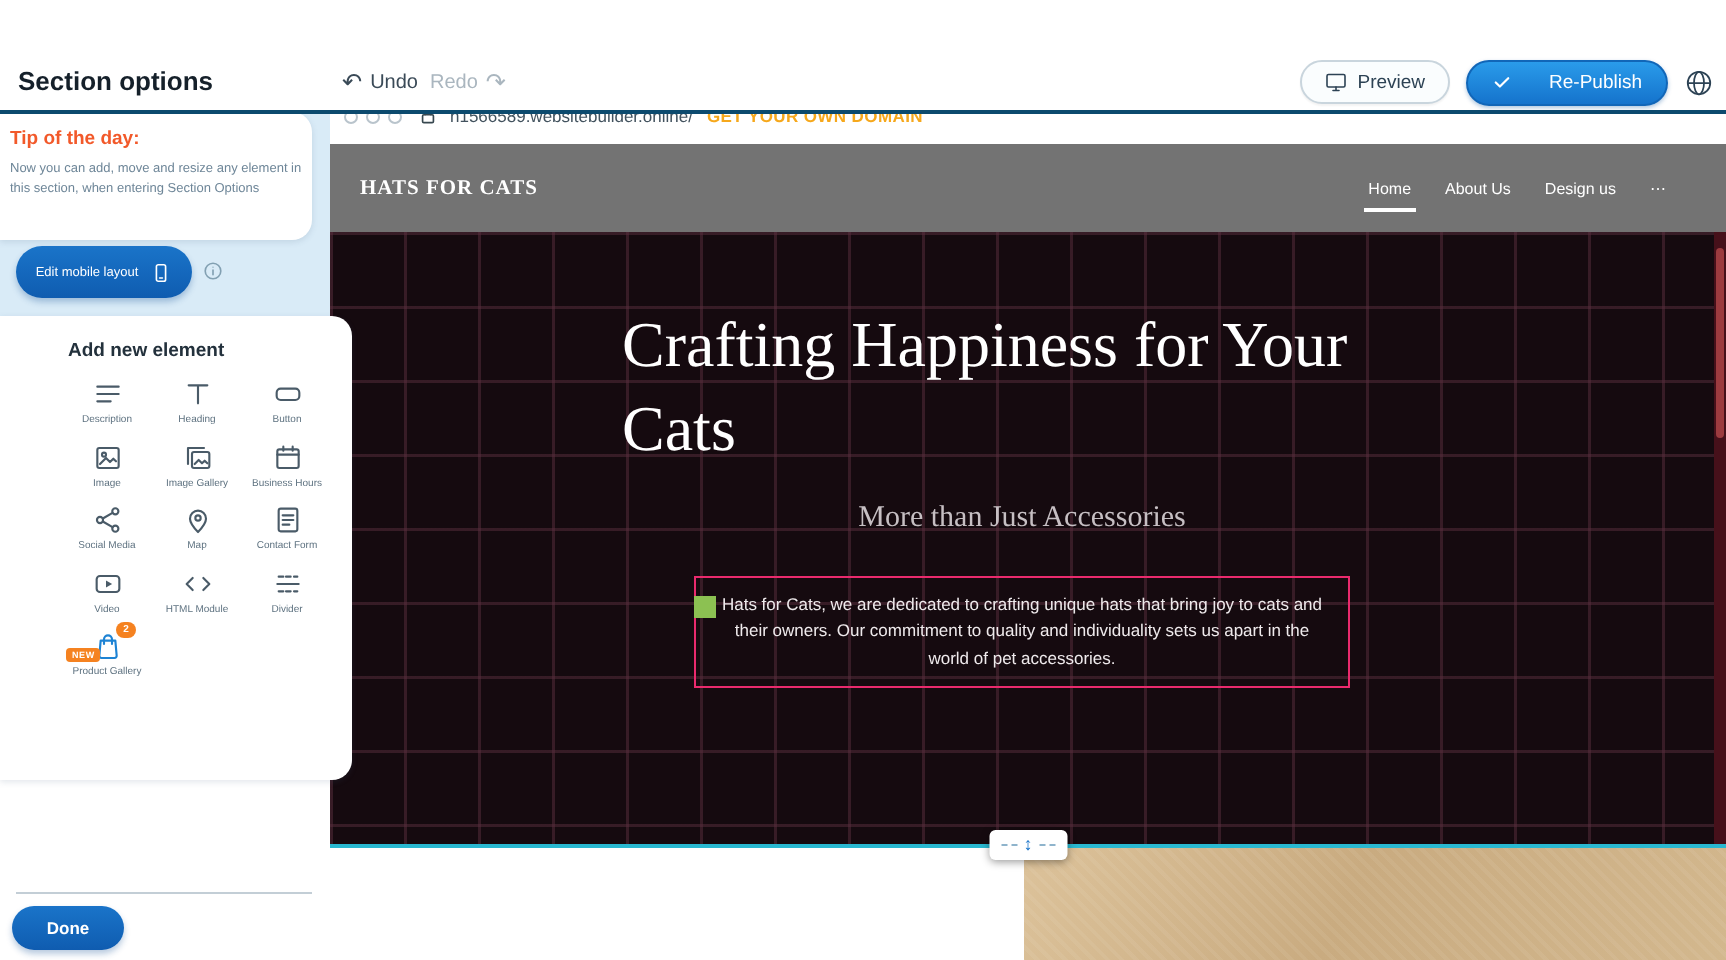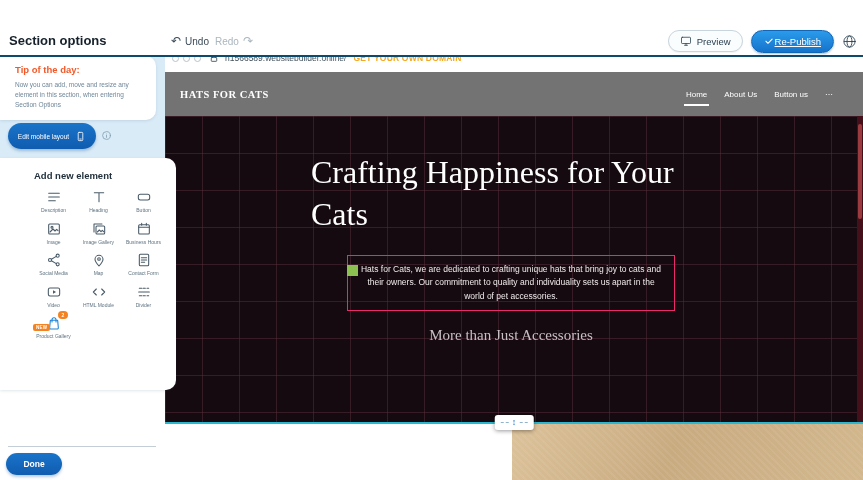--- a/index.html
+++ b/index.html
@@ -14,37 +14,37 @@
   #page-title{position:absolute;left:9px;top:6px;font-size:13px;font-weight:bold;color:#15202a;}
   .histbtn{position:absolute;top:0;height:28px;display:flex;align-items:center;gap:4px;
            font-size:10px;cursor:pointer;}
   #undo{left:171px;color:#3a4a57;}
   #redo{left:215px;color:#aab6bf;}
   .histbtn .arr{font-size:12px;line-height:1;}
   #topbar-right{position:absolute;right:6px;top:0;height:28px;display:flex;align-items:center;gap:8px;}
   #preview-btn{display:flex;align-items:center;gap:5px;height:20px;padding:0 11px;
                border:1px solid #c9d5dd;border-radius:11px;background:#fafdfe;
                font-size:9.5px;color:#2c4254;box-shadow:0 1px 1px rgba(0,0,0,.05);cursor:pointer;}
-  #republish-btn{display:flex;align-items:center;gap:1px;height:21px;padding:0 12px;border-radius:12px;
+  #republish-btn{display:flex;align-items:center;gap:19px;height:21px;padding:0 12px;border-radius:12px;
                  background:linear-gradient(#2a9bea,#1573cc);border:1px solid #1166b8;
-                 font-size:9.5px;color:#fff;cursor:pointer;box-shadow:0 1px 2px rgba(20,90,160,.35);text-decoration:underline;}
+                 font-size:9.5px;color:#fff;cursor:pointer;box-shadow:0 1px 2px rgba(20,90,160,.35);}
   #globe-btn{cursor:pointer;}
 
   
   #sidebar{position:absolute;left:0;top:28px;width:165px;height:452px;background:#fff;z-index:8;}
   #sidebar-blue{position:absolute;left:0;top:0;width:165px;height:362px;background:#d9ebf7;}
   #tabs{position:absolute;left:4px;top:3px;width:152px;height:16px;display:flex;
         background:#cfe4f2;border:1px solid #aecde1;border-radius:3px;box-sizing:border-box;}
   .tab{flex:1;display:flex;align-items:center;justify-content:center;font-size:6.5px;
        color:#3c6177;cursor:pointer;border-radius:2px;}
   .tab.active{background:#fff;border:1px solid #94bed8;margin:-2px -1px;box-shadow:0 1px 2px rgba(60,100,140,.25);
               font-weight:bold;color:#28465c;}
   .card{position:absolute;left:0;width:156px;background:#fff;border-radius:0 10px 10px 0;
         box-shadow:0 1px 3px rgba(60,90,120,.15);padding-left:20px;}
-  #tip-card{top:28px;height:64px;box-sizing:border-box;padding:8px 15px;}
+  #tip-card{top:28px;height:64px;box-sizing:border-box;padding:8px 5px;}
   #tip-heading{font-size:9.5px;font-weight:bold;color:#f2592a;}
   #tip-body{margin-top:5px;font-size:6.5px;line-height:1.55;color:#6e8698;}
   #edit-mobile-btn{position:absolute;left:8px;top:95px;width:88px;height:26px;border-radius:13px;
                    background:linear-gradient(#1a74c9,#0f5cb0);display:flex;align-items:center;
                    justify-content:center;gap:6px;color:#fff;font-size:6.5px;cursor:pointer;
                    box-shadow:0 2px 3px rgba(20,80,150,.3);}
   #info-btn{position:absolute;left:101px;top:102px;cursor:pointer;}
   #add-card{top:130px;height:232px;}
   #add-heading{padding:12px 0 0 14px;font-size:9.5px;font-weight:bold;color:#23313c;}
   #element-grid{display:grid;grid-template-columns:repeat(3,45px);row-gap:7px;padding:8px 0 0 11px;}
@@ -341,32 +341,32 @@
       <span id="domain-cta">GET YOUR OWN DOMAIN</span>
     </div>
 
     <div id="viewport">
 
       <div id="site-header">
         <div id="logo">HATS FOR CATS</div>
         <div id="site-nav">
           <span class="nav-item active">Home</span>
           <span class="nav-item">About Us</span>
-          <span class="nav-item">Button us</span>
+          <span class="nav-item">Design us</span>
           <span class="nav-item">⋯</span>
         </div>
       </div>
 
       <div id="hero">
         <div id="hero-heading">Crafting Happiness for Your Cats</div>
+        <div id="hero-sub">More than Just Accessories</div>
         <div id="hero-textbox">
           <div id="green-handle"></div>
           <p id="hero-body">Hats for Cats, we are dedicated to crafting unique hats that bring joy to cats and their owners. Our commitment to quality and individuality sets us apart in the world of pet accessories.</p>
         </div>
-        <div id="hero-sub">More than Just Accessories</div>
       </div>
 
       <div id="vscroll">
         <div id="vscroll-thumb"></div>
       </div>
 
       <div id="section-line"></div>
       <div id="drag-widget">
         <span class="dw-dash"></span>
         <span class="dw-arrow">↕</span>

